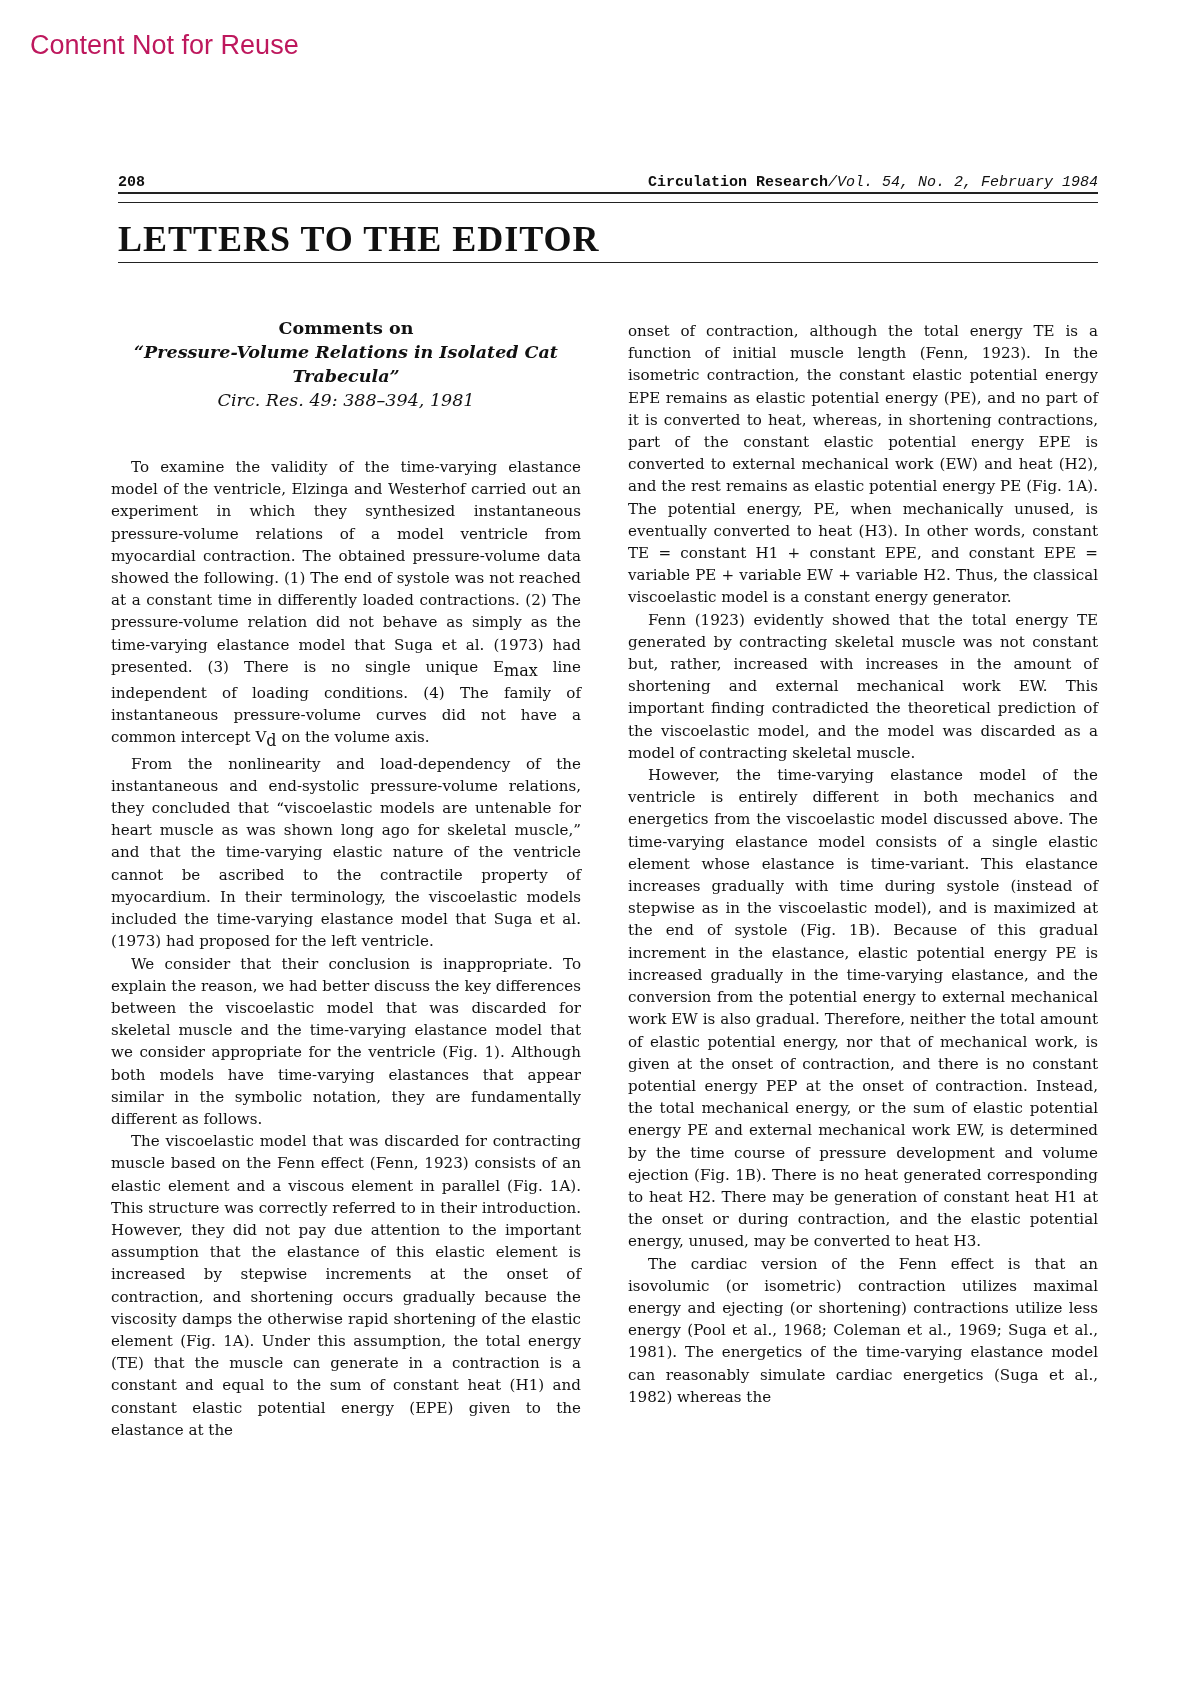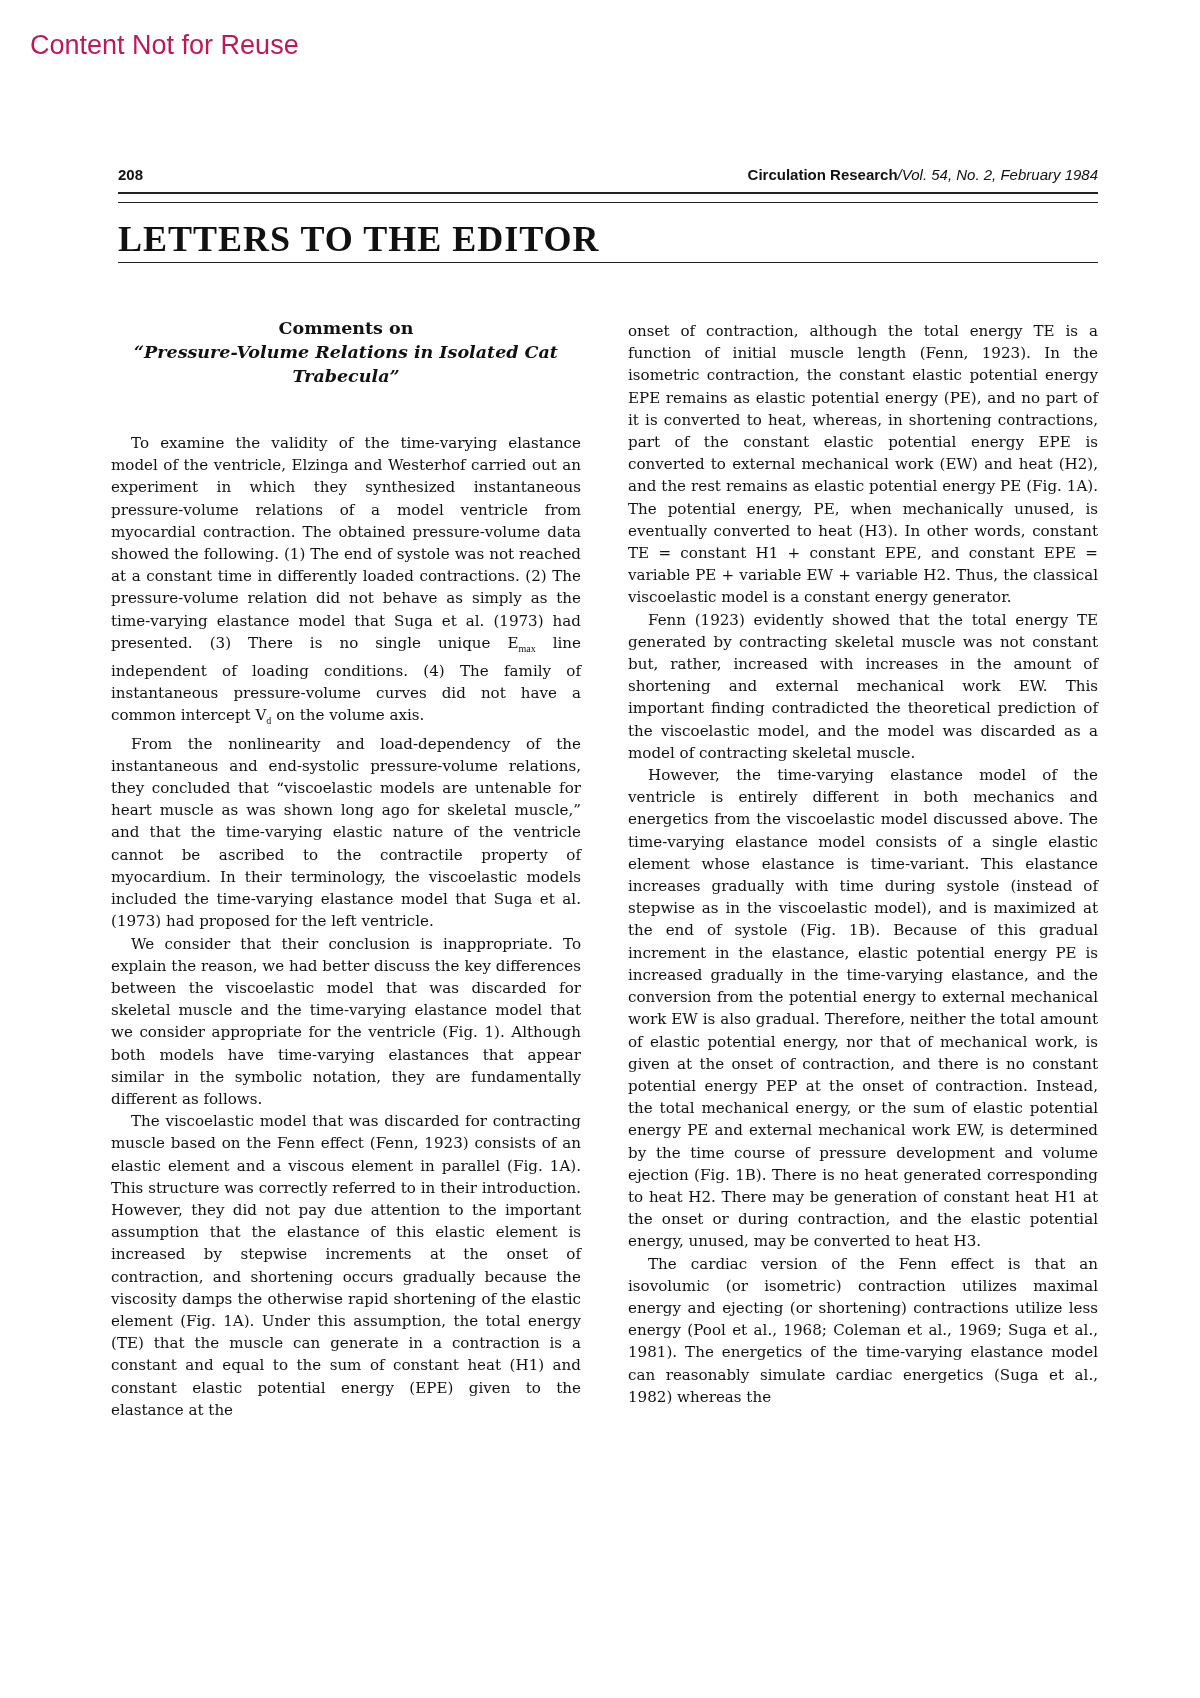--- a/index.html
+++ b/index.html
@@ -2,22 +2,22 @@
 <html><head>
   <meta charset="utf-8">
   <style>
     html, body { margin: 0; padding: 0; background: #ffffff; }
     body { width: 1200px; height: 1698px; position: relative; overflow: hidden; color: #111; }
     .watermark {
       position: absolute; left: 30px; top: 30px;
       font-family: "Liberation Sans", sans-serif; font-size: 27px; color: #be185d;
     }
     .running-head {
-      position: absolute; left: 118px; top: 166px; width: 980px; height: 22px;
-      font-family: Liberation Sans, sans-serif; font-size: 15px;
+      position: absolute; left: 118px; top: 174px; width: 980px; height: 22px;
+      font-family: Liberation Mono, monospace; font-size: 15px;
     }
     .page-num { position: absolute; left: 0; top: 0; font-weight: bold; }
     .journal { position: absolute; right: 0; top: 0; }
     .journal .jname { font-weight: bold; }
     .journal .jvol { font-style: italic; text-align: right; }
     .rule { position: absolute; left: 118px; width: 980px; border-top: 2px solid #222; }
     .section-title {
       position: absolute; left: 118px; top: 218px; width: 980px; text-align: left;
       font-family: "Liberation Serif", serif; font-weight: bold; font-size: 36px; letter-spacing: 1px;
     }
@@ -30,41 +30,42 @@
     .col-right { left: 628px; top: 320px; }
     .heading-block {
       text-align: center; font-family: "DejaVu Serif", serif; font-size: 17.5px; line-height: 24px;
       margin-bottom: 44px; margin-top: -2px;
     }
     .heading-block .bold { font-weight: bold; }
     .heading-block .ital { font-style: italic; font-weight: bold; }
     .heading-block .cite { font-style: italic; }
     .para { margin: 0; text-indent: 20px; }
     .para.noindent { text-indent: 0; }
-    .sub { font-size: 10px; font-family: Liberation Serif, serif; }
+    .sub { font-size: 16px; }
   </style>
 </head>
 <body>
 
 <div class="watermark">Content Not for Reuse</div>
 
 <div class="running-head">
   <span class="page-num">208</span>
   <span class="journal"><span class="jname">Circulation Research</span><span class="jvol">/Vol. 54, No. 2, February 1984</span></span>
 </div>
 
 <div class="rule" style="top:192px;"></div>
 <div class="rule" style="top:202px; border-top-width:1.5px;"></div>
 <div class="section-title">LETTERS TO THE EDITOR</div>
 <div class="rule" style="top:262px; border-top-width:1.5px;"></div>
 
 <div class="col col-left">
   <div class="heading-block">
     <div class="bold">Comments on</div>
     <div class="ital">“Pressure-Volume Relations in Isolated Cat Trabecula”</div>
+    <div class="cite">Circ. Res. 49: 388–394, 1981</div>
   </div>
   <p class="para"><span>To examine the validity of the time-varying elast­ance model of the ventricle, Elzinga and Westerhof carried out an experiment in which they synthesized instantaneous pressure-volume relations of a model ventricle from myocardial contraction. The obtained pressure-volume data showed the following. (1) The end of systole was not reached at a constant time in differently loaded contractions. (2) The pressure-volume relation did not behave as simply as the time-varying elastance model that Suga et al. (1973) had presented. (3) There is no single unique E</span><sub class="sub">max</sub><span> line independent of loading conditions. (4) The fam­ily of instantaneous pressure-volume curves did not have a common intercept V</span><sub class="sub">d</sub><span> on the volume axis.</span></p>
   <p class="para">From the nonlinearity and load-dependency of the instantaneous and end-systolic pressure-volume relations, they concluded that “viscoelastic models are untenable for heart muscle as was shown long ago for skeletal muscle,” and that the time-varying elastic nature of the ventricle cannot be ascribed to the contractile property of myocardium. In their terminology, the viscoelastic models included the time-varying elastance model that Suga et al. (1973) had proposed for the left ventricle.</p>
   <p class="para">We consider that their conclusion is inappropriate. To explain the reason, we had better discuss the key differences between the viscoelastic model that was discarded for skeletal muscle and the time-varying elastance model that we consider appropriate for the ventricle (Fig. 1). Although both models have time-varying elastances that appear similar in the symbolic notation, they are fundamentally different as follows.</p>
   <p class="para">The viscoelastic model that was discarded for contracting muscle based on the Fenn effect (Fenn, 1923) consists of an elastic element and a viscous element in parallel (Fig. 1A). This structure was correctly referred to in their introduction. However, they did not pay due attention to the important assumption that the elastance of this elastic element is increased by stepwise increments at the onset of contraction, and shortening occurs gradually be­cause the viscosity damps the otherwise rapid short­ening of the elastic element (Fig. 1A). Under this assumption, the total energy (TE) that the muscle can generate in a contraction is a constant and equal to the sum of constant heat (H1) and constant elastic potential energy (EPE) given to the elastance at the</p>
 </div>
 
 <div class="col col-right">
   <p class="para noindent">onset of contraction, although the total energy TE is a function of initial muscle length (Fenn, 1923). In the isometric contraction, the constant elastic poten­tial energy EPE remains as elastic potential energy (PE), and no part of it is converted to heat, whereas, in shortening contractions, part of the constant elas­tic potential energy EPE is converted to external mechanical work (EW) and heat (H2), and the rest remains as elastic potential energy PE (Fig. 1A). The potential energy, PE, when mechanically unused, is eventually converted to heat (H3). In other words, constant TE = constant H1 + constant EPE, and constant EPE = variable PE + variable EW + vari­able H2. Thus, the classical viscoelastic model is a constant energy generator.</p>
   <p class="para">Fenn (1923) evidently showed that the total en­ergy TE generated by contracting skeletal muscle was not constant but, rather, increased with in­creases in the amount of shortening and external mechanical work EW. This important finding con­tradicted the theoretical prediction of the viscoelastic model, and the model was discarded as a model of contracting skeletal muscle.</p>

